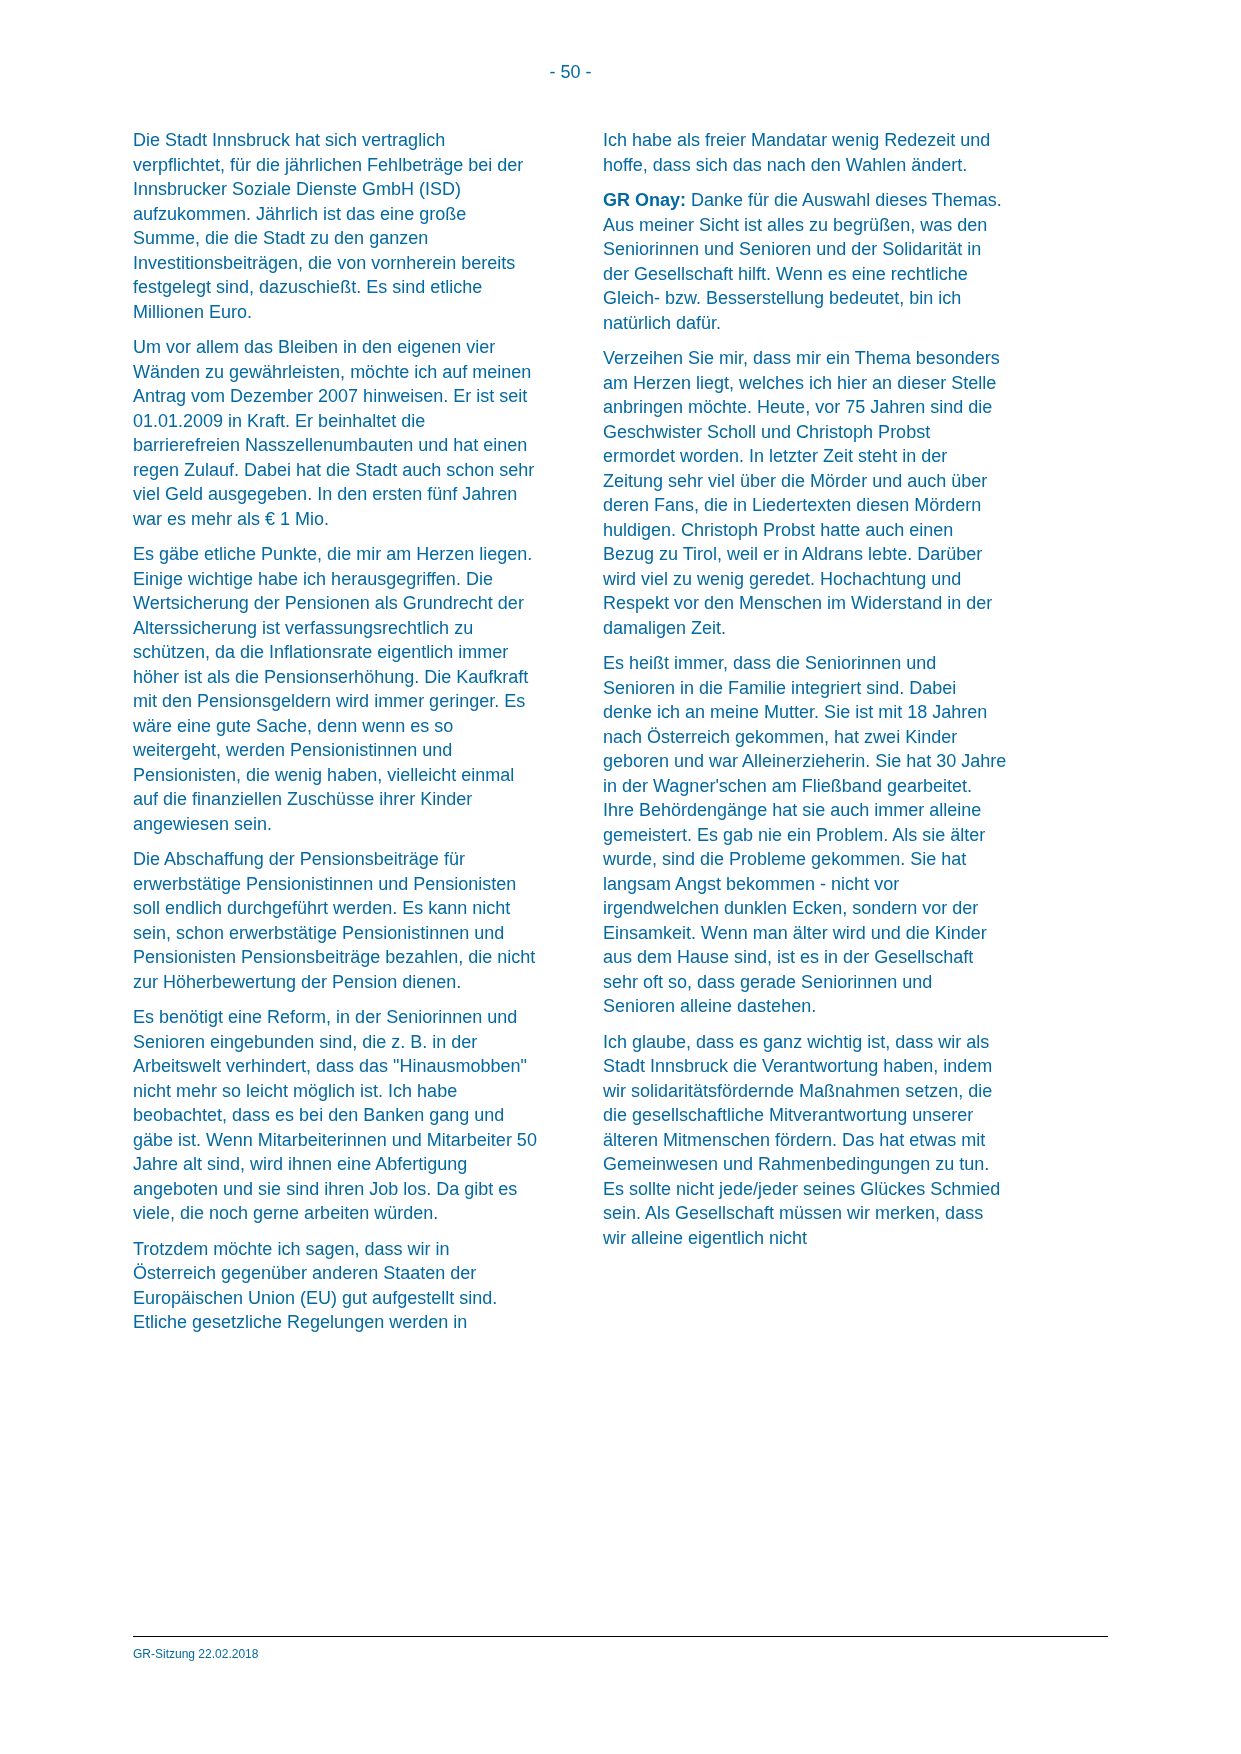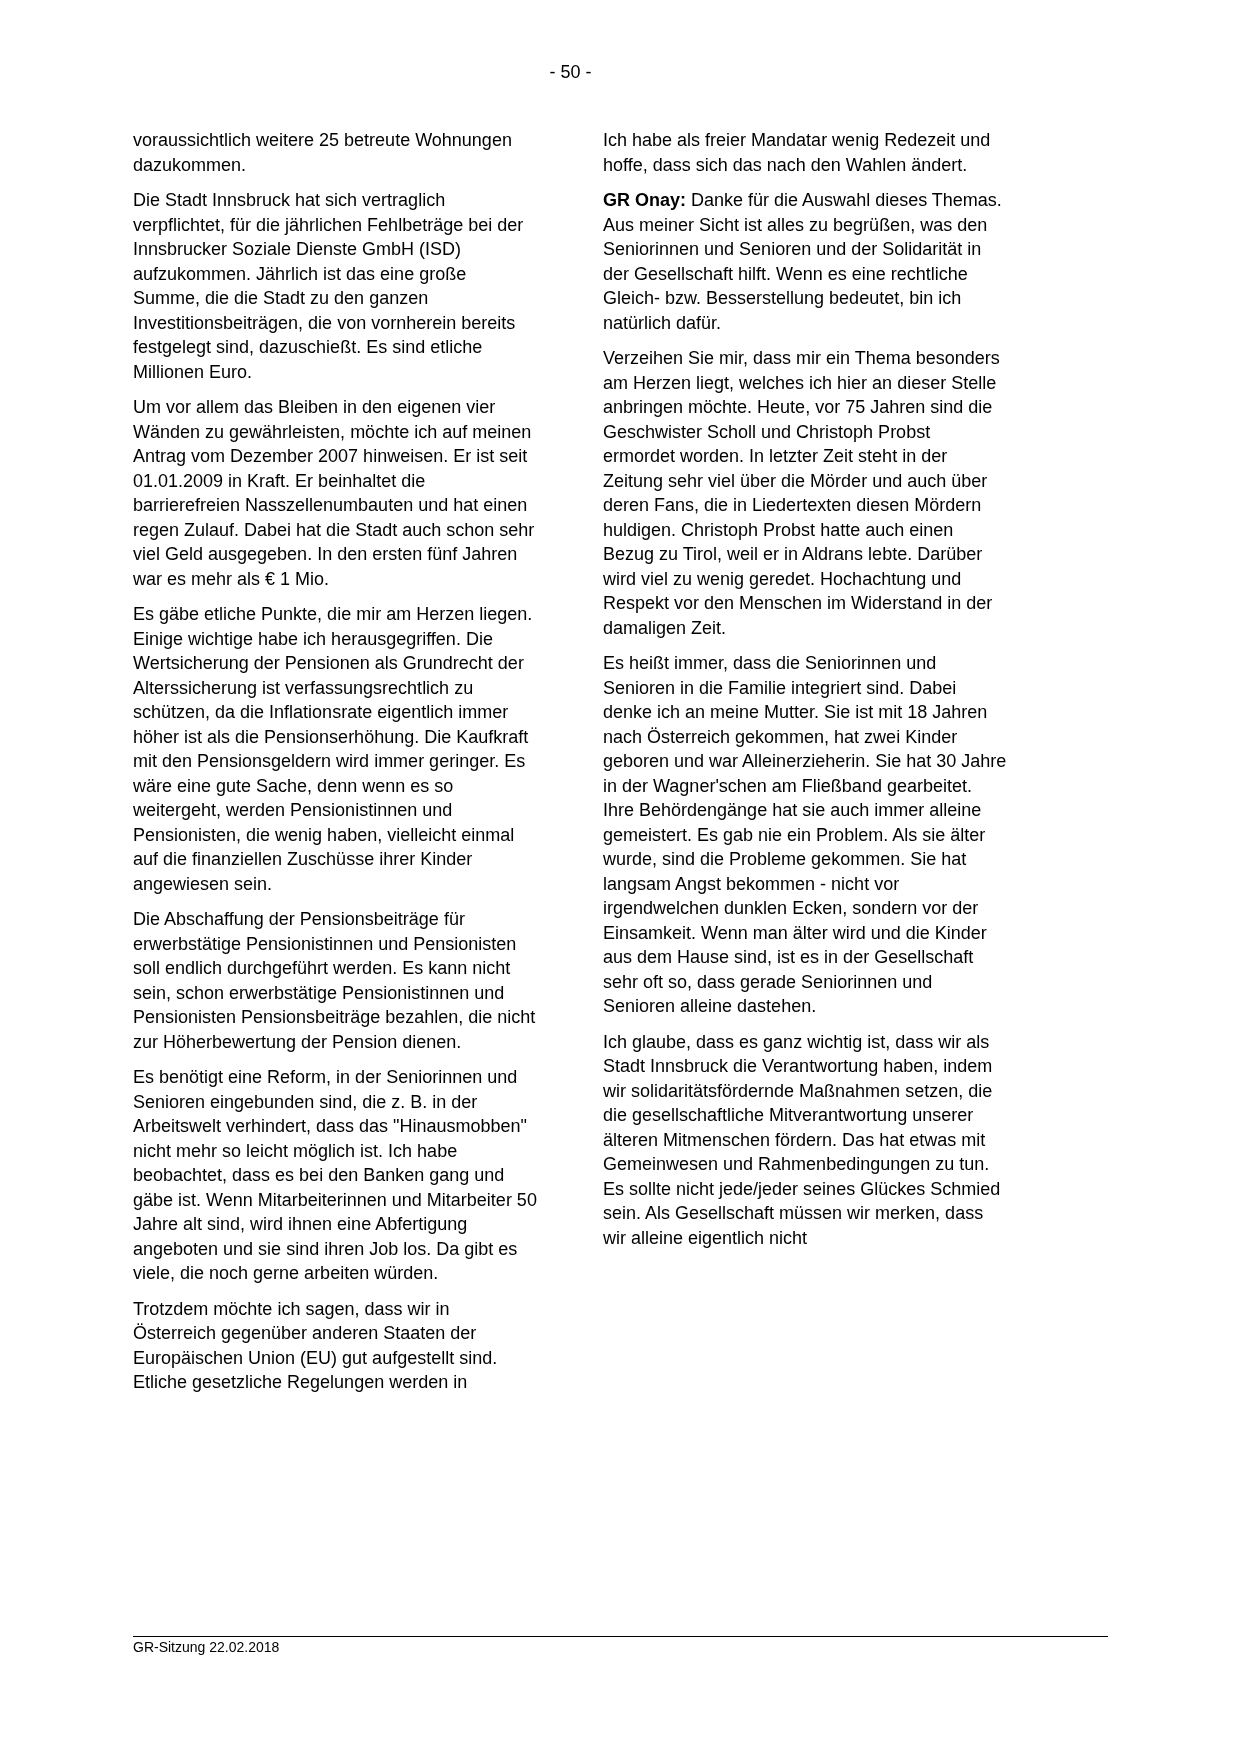--- a/index.html
+++ b/index.html
@@ -5,21 +5,21 @@
   html, body {
     margin: 0;
     padding: 0;
     background: #ffffff;
   }
   .page {
     position: relative;
     width: 1241px;
     height: 1754px;
     background: #ffffff;
-    color: #000000;
+    color: #0369a1;
     font-family: "Liberation Sans", sans-serif;
     overflow: hidden;
   }
   .page-number {
     position: absolute;
     top: 60px;
     left: 133px;
     width: 875px;
     text-align: center;
     font-size: 18px;
@@ -46,35 +46,35 @@
   }
   .speaker {
     font-weight: bold;
   }
   .footer {
     position: absolute;
     left: 133px;
     top: 1636px;
     width: 975px;
     border-top: 1.5px solid #000000;
-    font-size: 14px;
+    padding-top: 7px;
+    font-size: 12px;
     line-height: 20px;
   }
 </style>
 </head>
 <body>
 
 <div class="page">
 
   <div class="page-number">- 50 -</div>
 
   <div class="columns">
 
     <div class="column">
-      <p>voraussichtlich weitere 25 betreute Wohnungen dazukommen.</p>
       <p>Die Stadt Innsbruck hat sich vertraglich verpflichtet, für die jährlichen Fehlbeträge bei der Innsbrucker Soziale Dienste GmbH (ISD) aufzukommen. Jährlich ist das eine große Summe, die die Stadt zu den ganzen Investitionsbeiträgen, die von vornherein bereits festgelegt sind, dazuschießt. Es sind etliche Millionen Euro.</p>
       <p>Um vor allem das Bleiben in den eigenen vier Wänden zu gewährleisten, möchte ich auf meinen Antrag vom Dezember 2007 hinweisen. Er ist seit 01.01.2009 in Kraft. Er beinhaltet die barrierefreien Nasszellenumbauten und hat einen regen Zulauf. Dabei hat die Stadt auch schon sehr viel Geld ausgegeben. In den ersten fünf Jahren war es mehr als € 1 Mio.</p>
       <p>Es gäbe etliche Punkte, die mir am Herzen liegen. Einige wichtige habe ich herausgegriffen. Die Wertsicherung der Pensionen als Grundrecht der Alterssicherung ist verfassungsrechtlich zu schützen, da die Inflationsrate eigentlich immer höher ist als die Pensionserhöhung. Die Kaufkraft mit den Pensionsgeldern wird immer geringer. Es wäre eine gute Sache, denn wenn es so weitergeht, werden Pensionistinnen und Pensionisten, die wenig haben, vielleicht einmal auf die finanziellen Zuschüsse ihrer Kinder angewiesen sein.</p>
       <p>Die Abschaffung der Pensionsbeiträge für erwerbstätige Pensionistinnen und Pensionisten soll endlich durchgeführt werden. Es kann nicht sein, schon erwerbstätige Pensionistinnen und Pensionisten Pensionsbeiträge bezahlen, die nicht zur Höherbewertung der Pension dienen.</p>
       <p>Es benötigt eine Reform, in der Seniorinnen und Senioren eingebunden sind, die z. B. in der Arbeitswelt verhindert, dass das "Hinausmobben" nicht mehr so leicht möglich ist. Ich habe beobachtet, dass es bei den Banken gang und gäbe ist. Wenn Mitarbeiterinnen und Mitarbeiter 50 Jahre alt sind, wird ihnen eine Abfertigung angeboten und sie sind ihren Job los. Da gibt es viele, die noch gerne arbeiten würden.</p>
       <p>Trotzdem möchte ich sagen, dass wir in Österreich gegenüber anderen Staaten der Europäischen Union (EU) gut aufgestellt sind. Etliche gesetzliche Regelungen werden in</p>
     </div>
 
     <div class="column">
       <p>Ich habe als freier Mandatar wenig Redezeit und hoffe, dass sich das nach den Wahlen ändert.</p>

